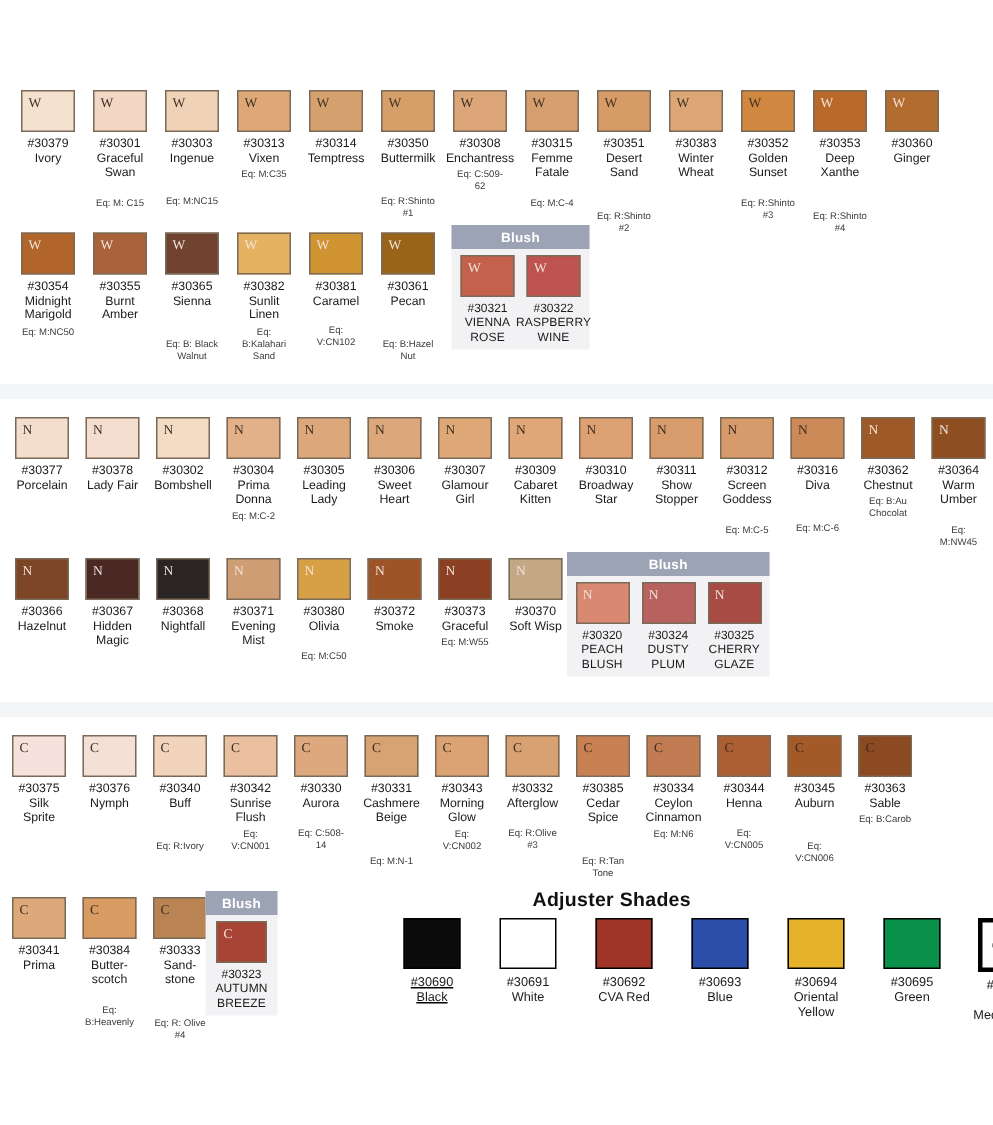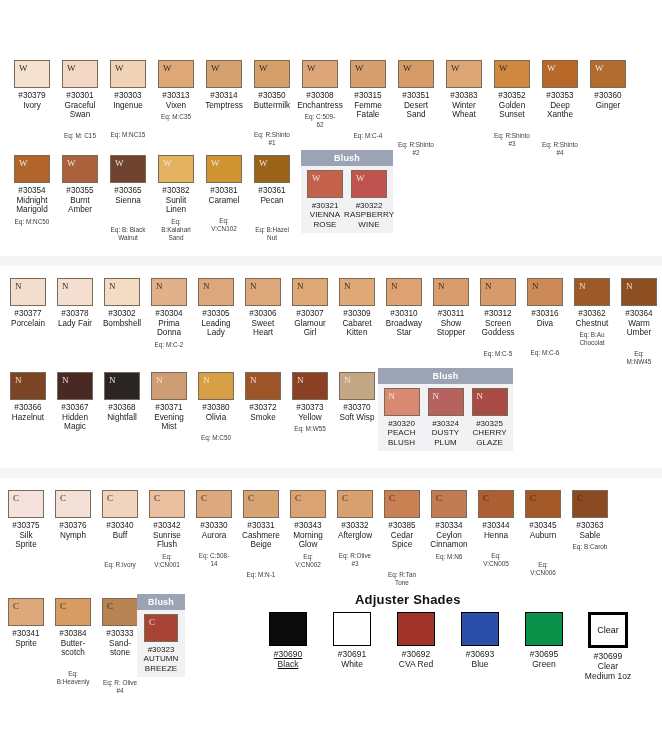--- a/index.html
+++ b/index.html
@@ -447,21 +447,21 @@
           <span class="letter">N</span>
         </div>
         <div class="code">#30372</div>
         <div class="nm">Smoke</div>
       </div>
       <div class="col" style="width: 36px;">
         <div class="chip dark" style="width: 36px; height: 28px; background: rgb(139, 63, 35);">
           <span class="letter">N</span>
         </div>
         <div class="code">#30373</div>
-        <div class="nm">Yellow</div>
+        <div class="nm">Graceful</div>
         <div class="eq" style="margin-top: 3px;">Eq: M:W55</div>
       </div>
       <div class="col" style="width: 36px;">
         <div class="chip dark" style="width: 36px; height: 28px; background: rgb(196, 168, 133);">
           <span class="letter">N</span>
         </div>
         <div class="code">#30370</div>
         <div class="nm">Soft Wisp</div>
       </div>
     </div>
@@ -597,21 +597,21 @@
         <div class="eq" style="margin-top: 3px;">Eq: B:Carob</div>
       </div>
     </div>
 
   <div class="swatch-row" id="cool-row2" style="top:598px;left:8px;width:135px;gap:11px;">
       <div class="col" style="width: 36px;">
         <div class="chip light" style="width: 36px; height: 28px; background: rgb(221, 168, 122);">
           <span class="letter">C</span>
         </div>
         <div class="code">#30341</div>
-        <div class="nm">Sprite</div>
+        <div class="nm">Prima</div>
       </div>
       <div class="col" style="width: 36px;">
         <div class="chip light" style="width: 36px; height: 28px; background: rgb(216, 155, 98);">
           <span class="letter">C</span>
         </div>
         <div class="code">#30384</div>
         <div class="nm">Butter-scotch</div>
         <div class="eq" style="margin-top: 12px;">Eq: B:Heavenly</div>
       </div>
       <div class="col" style="width: 36px;">
@@ -653,20 +653,25 @@
       <div class="adj-col" style="width: 52px;">
         <div class="adj-chip" style="background: rgb(160, 52, 40); border: 1px solid rgb(0, 0, 0);"></div>
         <div class="code">#30692</div>
         <div class="nm">CVA Red</div>
       </div>
       <div class="adj-col" style="width: 52px;">
         <div class="adj-chip" style="background: rgb(43, 79, 168); border: 1px solid rgb(0, 0, 0);"></div>
         <div class="code">#30693</div>
         <div class="nm">Blue</div>
       </div>
+      <div class="adj-col" style="width: 52px;">
+        <div class="adj-chip" style="background: rgb(230, 178, 41); border: 1px solid rgb(0, 0, 0);"></div>
+        <div class="code">#30694</div>
+        <div class="nm">Oriental Yellow</div>
+      </div>
       <div class="adj-col" style="width: 52px; text-align: center;">
         <div class="adj-chip" style="background: rgb(10, 145, 73); border: 1px solid rgb(0, 0, 0);"></div>
         <div class="code">#30695</div>
         <div class="nm">Green</div>
       </div>
       <div class="adj-col" style="width: 52px;">
         <div class="clear-chip" style="background: rgb(253, 253, 253);">
           <span>Clear</span>
         </div>
         <div class="code">#30699</div>

